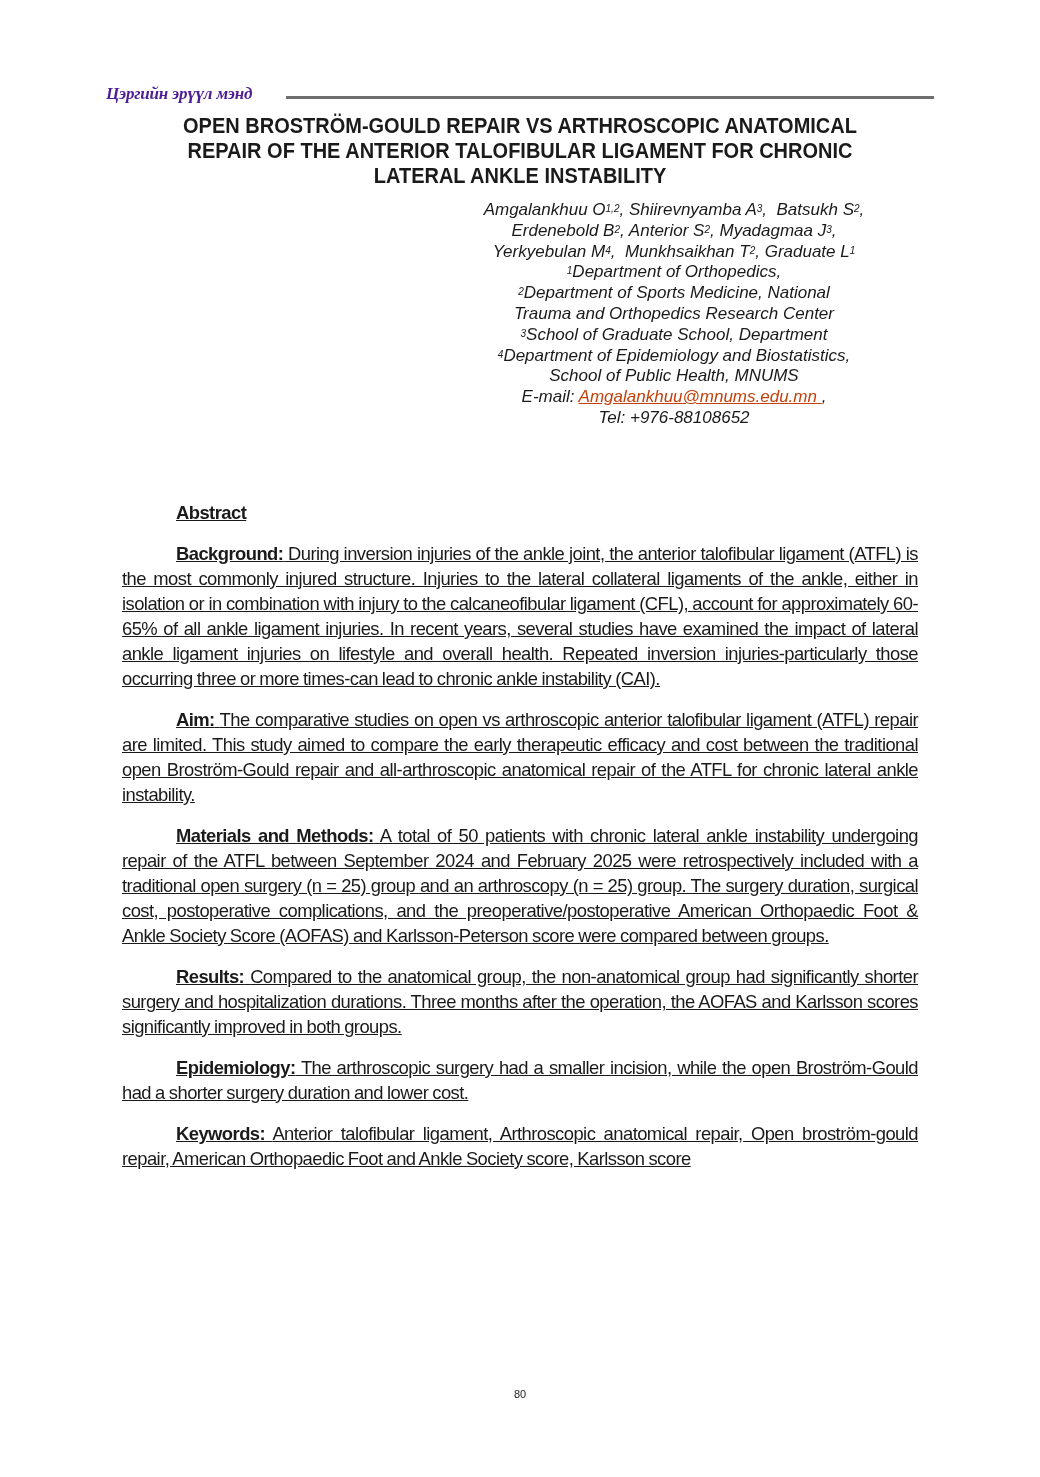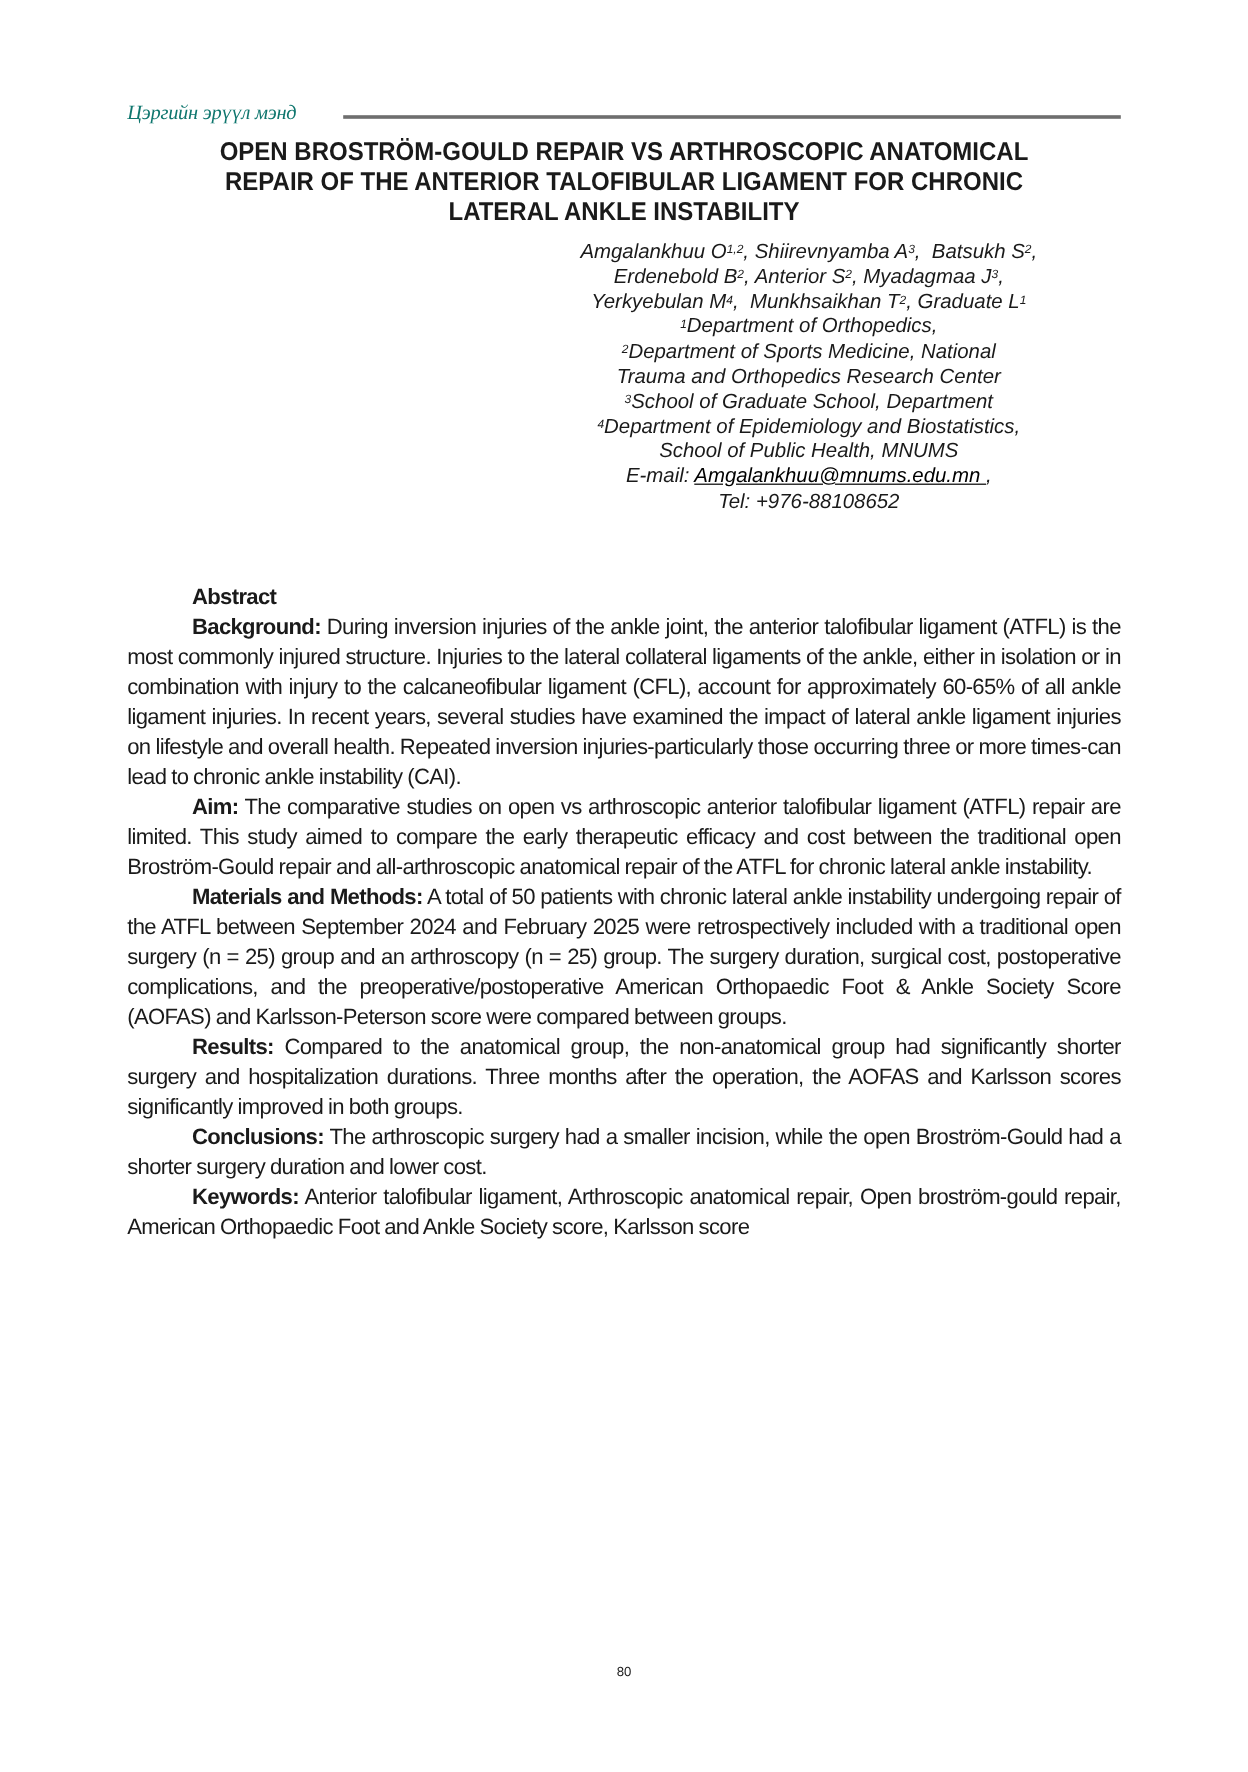--- a/index.html
+++ b/index.html
@@ -1,25 +1,25 @@
 <!DOCTYPE html>
 <html><head>
 <meta charset="utf-8">
 <style>
   html, body { margin: 0; padding: 0; background: #ffffff; }
   body { width: 1040px; height: 1477px; position: relative; overflow: hidden; color: #1a1a1a; }
   .header { position: absolute; left: 106px; top: 84px; width: 828px; height: 24px; }
-  .journal { position: absolute; left: 0; top: 0; font-family: "Liberation Serif", serif; font-style: italic; font-weight: normal; font-size: 17px; color: #0f766e; letter-spacing: -0.2px; }
+  .journal { position: absolute; left: 0; top: 0; font-family: "Liberation Serif", serif; font-style: italic; font-weight: bold; font-size: 17px; color: #4c1d95; letter-spacing: -0.2px; }
   .rule { position: absolute; left: 180px; right: 0; top: 12px; height: 3px; background: #6e6e6e; }
   .title { position: absolute; left: 106px; top: 114px; width: 828px; text-align: center; font-family: "Liberation Sans", sans-serif; font-weight: bold; font-size: 21.5px; line-height: 25px; color: #1a1a1a; transform: scaleX(0.93); transform-origin: center top; }
   .authors { position: absolute; right: 106px; top: 200px; width: 520px; text-align: center; font-family: "Liberation Sans", sans-serif; font-style: italic; font-size: 17px; line-height: 20.8px; color: #1a1a1a; }
   .authors sup { font-size: 10px; vertical-align: top; position: relative; top: -1px; }
-  .authors a { color: #000000; text-decoration: underline; }
+  .authors a { color: #c2410c; text-decoration: underline; }
   .abstract { position: absolute; left: 106px; top: 484px; width: 828px; font-family: "Liberation Sans", sans-serif; font-size: 18.4px; line-height: 25px; color: #1a1a1a; }
-  .abstract p { margin: 0; text-align: justify; text-indent: 54px; transform-origin: left top; }
+  .abstract p { margin: 16px; text-align: justify; text-indent: 54px; transform-origin: left top; text-decoration: underline; }
   .abstract .heading { font-weight: bold; text-indent: 54px; }
   .abstract b { font-weight: bold; }
   .narrow { letter-spacing: -0.55px; word-spacing: -0.5px; }
   .page-number { position: absolute; left: 0; width: 1040px; top: 1388px; text-align: center; font-family: "Liberation Sans", sans-serif; font-size: 11px; color: #222; }
 </style>
 </head>
 <body>
 
 <div class="header">
   <span class="journal">Цэргийн эрүүл мэнд</span>
@@ -62,17 +62,17 @@
   </div>
   <div>Tel: +976-88108652</div>
 </div>
 
 <div class="abstract narrow">
   <p class="heading">Abstract</p>
   <p><b>Background:</b> <span>During inversion injuries of the ankle joint, the anterior talofibular ligament (ATFL) is the most commonly injured structure. Injuries to the lateral collateral ligaments of the ankle, either in isolation or in combination with injury to the calcaneofibular ligament (CFL), account for approximately 60-65% of all ankle ligament injuries. In recent years, several studies have examined the impact of lateral ankle ligament injuries on lifestyle and overall health. Repeated inversion injuries-particularly those occurring three or more times-can lead to chronic ankle instability (CAI).</span></p>
   <p><b>Aim:</b> <span>The comparative studies on open vs arthroscopic anterior talofibular ligament (ATFL) repair are limited. This study aimed to compare the early therapeutic efficacy and cost between the traditional open Broström-Gould repair and all-arthroscopic anatomical repair of the ATFL for chronic lateral ankle instability.</span></p>
   <p><b>Materials and Methods:</b> <span>A total of 50 patients with chronic lateral ankle instability undergoing repair of the ATFL between September 2024 and February 2025 were retrospectively included with a traditional open surgery (n = 25) group and an arthroscopy (n = 25) group. The surgery duration, surgical cost, postoperative complications, and the preoperative/postoperative American Orthopaedic Foot &amp; Ankle Society Score (AOFAS) and Karlsson-Peterson score were compared between groups.</span></p>
   <p><b>Results:</b> <span>Compared to the anatomical group, the non-anatomical group had significantly shorter surgery and hospitalization durations. Three months after the operation, the AOFAS and Karlsson scores significantly improved in both groups.</span></p>
-  <p><b>Conclusions:</b> <span>The arthroscopic surgery had a smaller incision, while the open Broström-Gould had a shorter surgery duration and lower cost.</span></p>
+  <p><b>Epidemiology:</b> <span>The arthroscopic surgery had a smaller incision, while the open Broström-Gould had a shorter surgery duration and lower cost.</span></p>
   <p><b>Keywords:</b> <span>Anterior talofibular ligament, Arthroscopic anatomical repair, Open broström-gould repair, American Orthopaedic Foot and Ankle Society score, Karlsson score</span></p>
 </div>
 
 <div class="page-number">80</div>
 
 </body></html>

